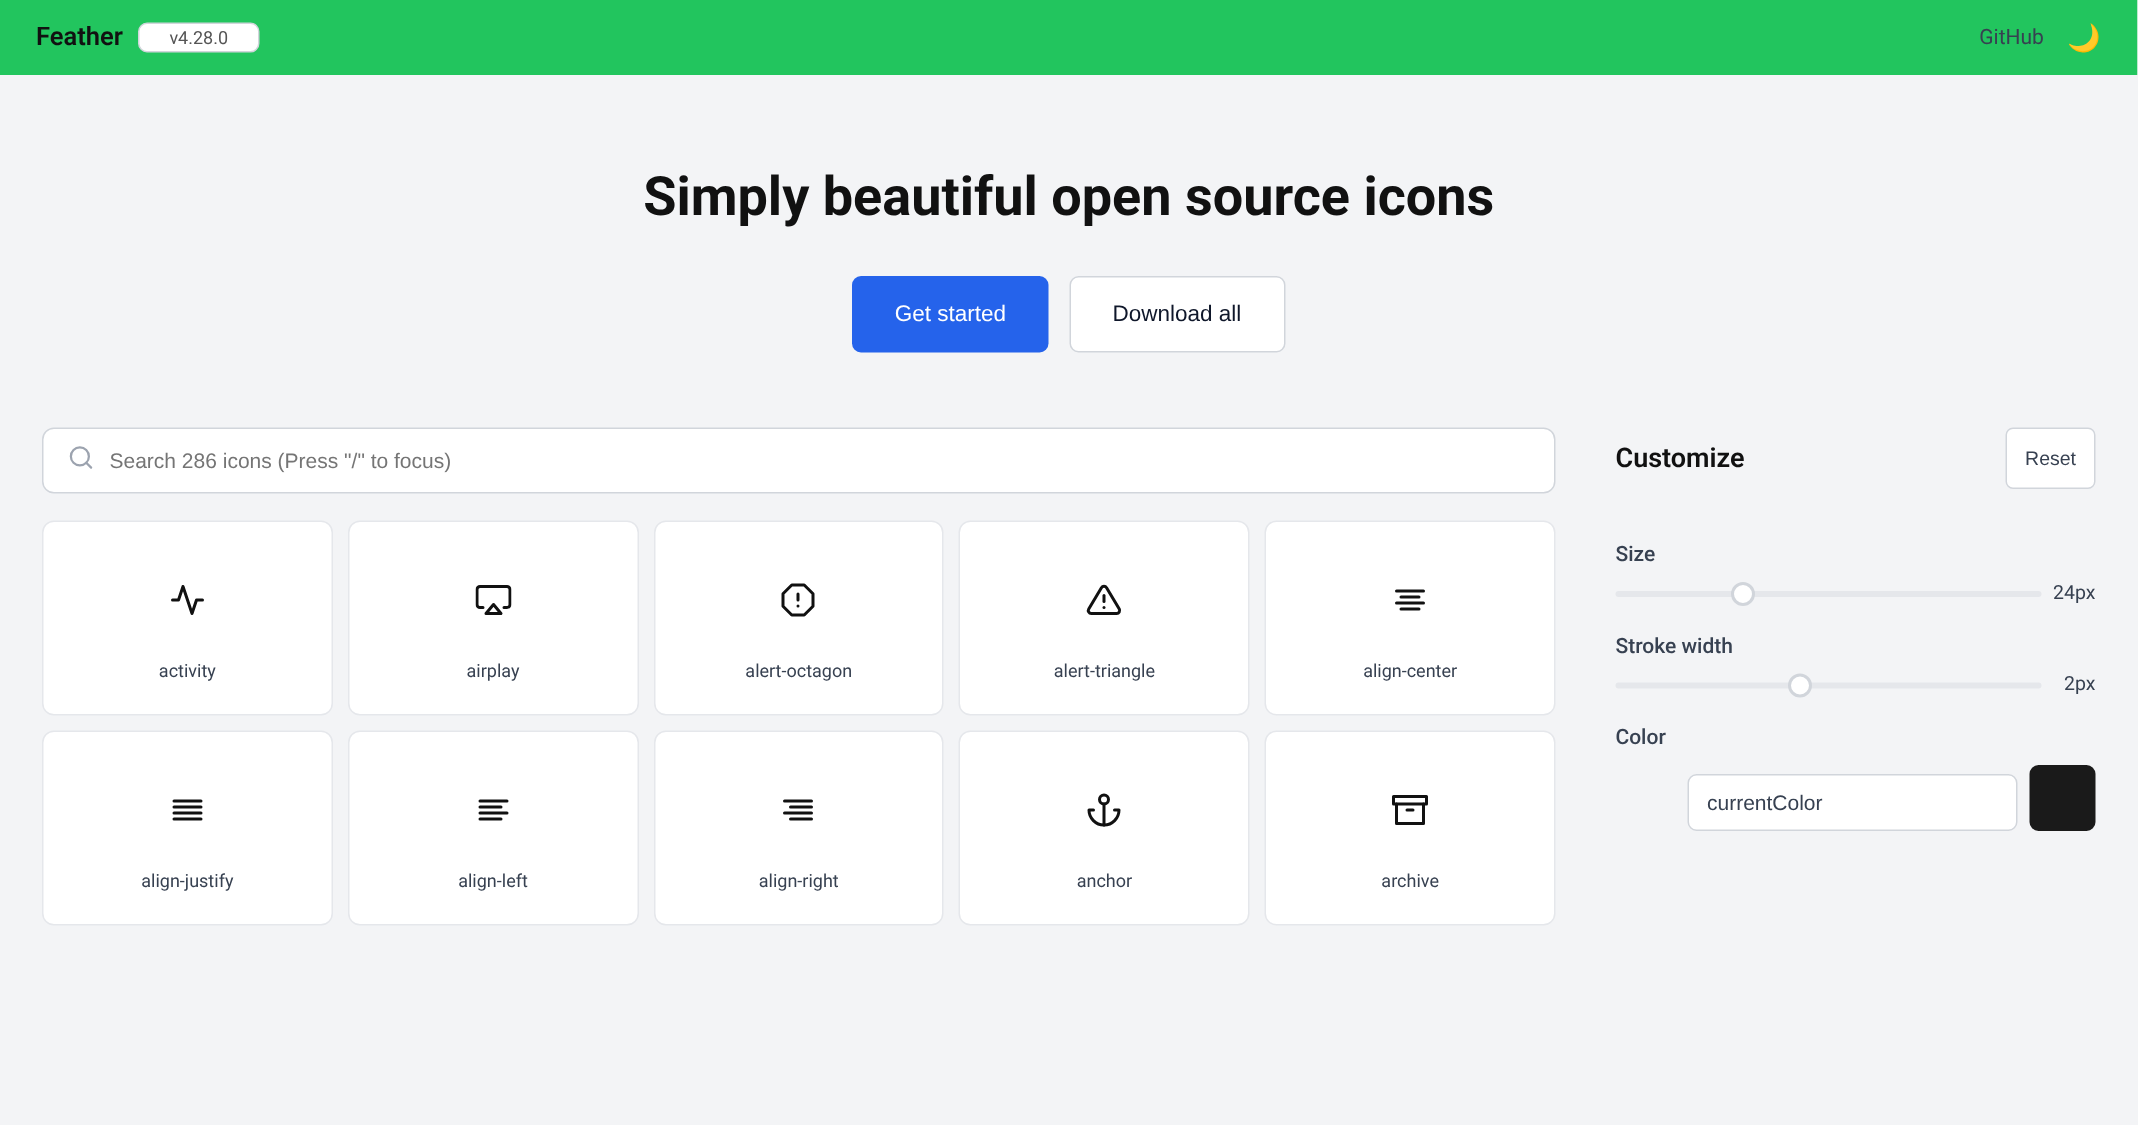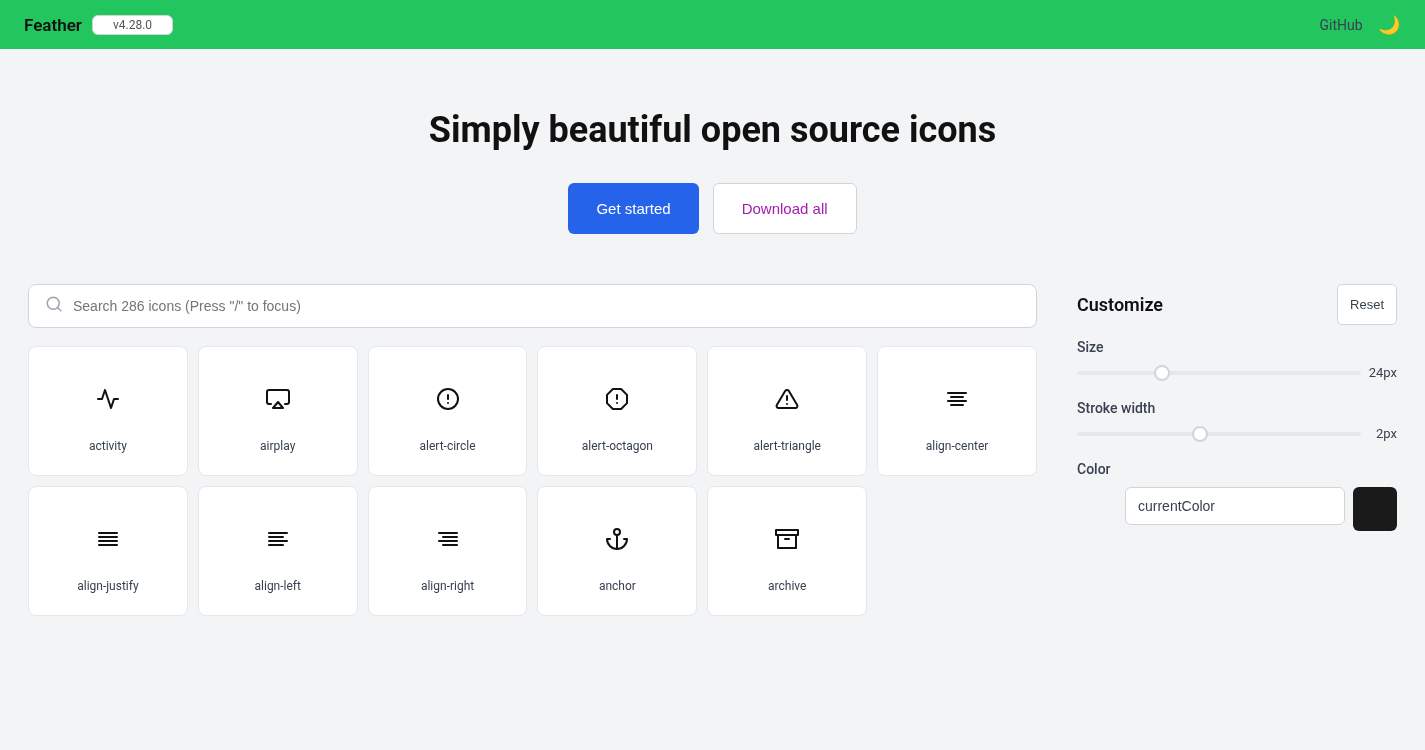--- a/index.html
+++ b/index.html
@@ -74,21 +74,21 @@
       color: #fff;
       border: none;
       border-radius: 6px;
       padding: 12px 28px;
       font-size: 15px;
       font-weight: 500;
       cursor: pointer;
     }
     .btn-secondary {
       background: #fff;
-      color: #a21caf;
+      color: #0f172a;
       border: 1px solid #d1d5db;
       border-radius: 6px;
       padding: 16px 28px;
       font-size: 15px;
       font-weight: 500;
       cursor: pointer;
     }
 
     
     .main {
@@ -122,21 +122,21 @@
       outline: none;
       font-size: 14px;
       color: #9ca3af;
       background: transparent;
       width: 100%;
     }
 
     
     .icon-grid {
       display: grid;
-      grid-template-columns: repeat(6, 1fr);
+      grid-template-columns: repeat(5, 1fr);
       gap: 10px;
     }
     .icon-card {
       background: #fff;
       border: 1px solid #e5e7eb;
       border-radius: 8px;
       display: flex;
       flex-direction: column;
       align-items: center;
       justify-content: center;
@@ -169,21 +169,21 @@
 
     
     .customize-panel {
       width: 320px;
       padding-top: 0;
     }
     .customize-header {
       display: flex;
       align-items: center;
       justify-content: space-between;
-      margin-bottom: 14px;
+      margin-bottom: 36px;
     }
     .customize-title {
       font-size: 18px;
       font-weight: 600;
       color: #111;
     }
     .reset-btn {
       font-size: 13px;
       border: 1px solid #d1d5db;
       border-radius: 5px;
@@ -223,21 +223,21 @@
     }
     .slider-value {
       font-size: 13px;
       color: #374151;
       min-width: 36px;
       text-align: right;
     }
     .color-row {
       display: flex;
       gap: 8px;
-      align-items: flex-start;
+      align-items: flex-end;
       padding-left: 48px;
     }
     .color-input-text {
       flex: 1;
       border: 1px solid #d1d5db;
       border-radius: 6px;
       padding: 10px 12px;
       font-size: 14px;
       color: #374151;
       background: #fff;
@@ -302,30 +302,20 @@
       <div class="icon-card">
         <div class="icon-svg-area">
           <svg viewBox="0 0 24 24">
             <path d="M5 17H3a2 2 0 0 1-2-2V5a2 2 0 0 1 2-2h18a2 2 0 0 1 2 2v10a2 2 0 0 1-2 2h-2"></path>
             <polygon points="12 15 17 21 7 21 12 15"></polygon>
           </svg>
         </div>
         <span class="icon-label">airplay</span>
       </div>
 
-      <div class="icon-card">
-        <div class="icon-svg-area">
-          <svg viewBox="0 0 24 24">
-            <circle cx="12" cy="12" r="10"></circle>
-            <line x1="12" y1="8" x2="12" y2="12"></line>
-            <line x1="12" y1="16" x2="12.01" y2="16"></line>
-          </svg>
-        </div>
-        <span class="icon-label">alert-circle</span>
-      </div>
 
       <div class="icon-card">
         <div class="icon-svg-area">
           <svg viewBox="0 0 24 24">
             <polygon points="7.86 2 16.14 2 22 7.86 22 16.14 16.14 22 7.86 22 2 16.14 2 7.86 7.86 2"></polygon>
             <line x1="12" y1="8" x2="12" y2="12"></line>
             <line x1="12" y1="16" x2="12.01" y2="16"></line>
           </svg>
         </div>
         <span class="icon-label">alert-octagon</span>

